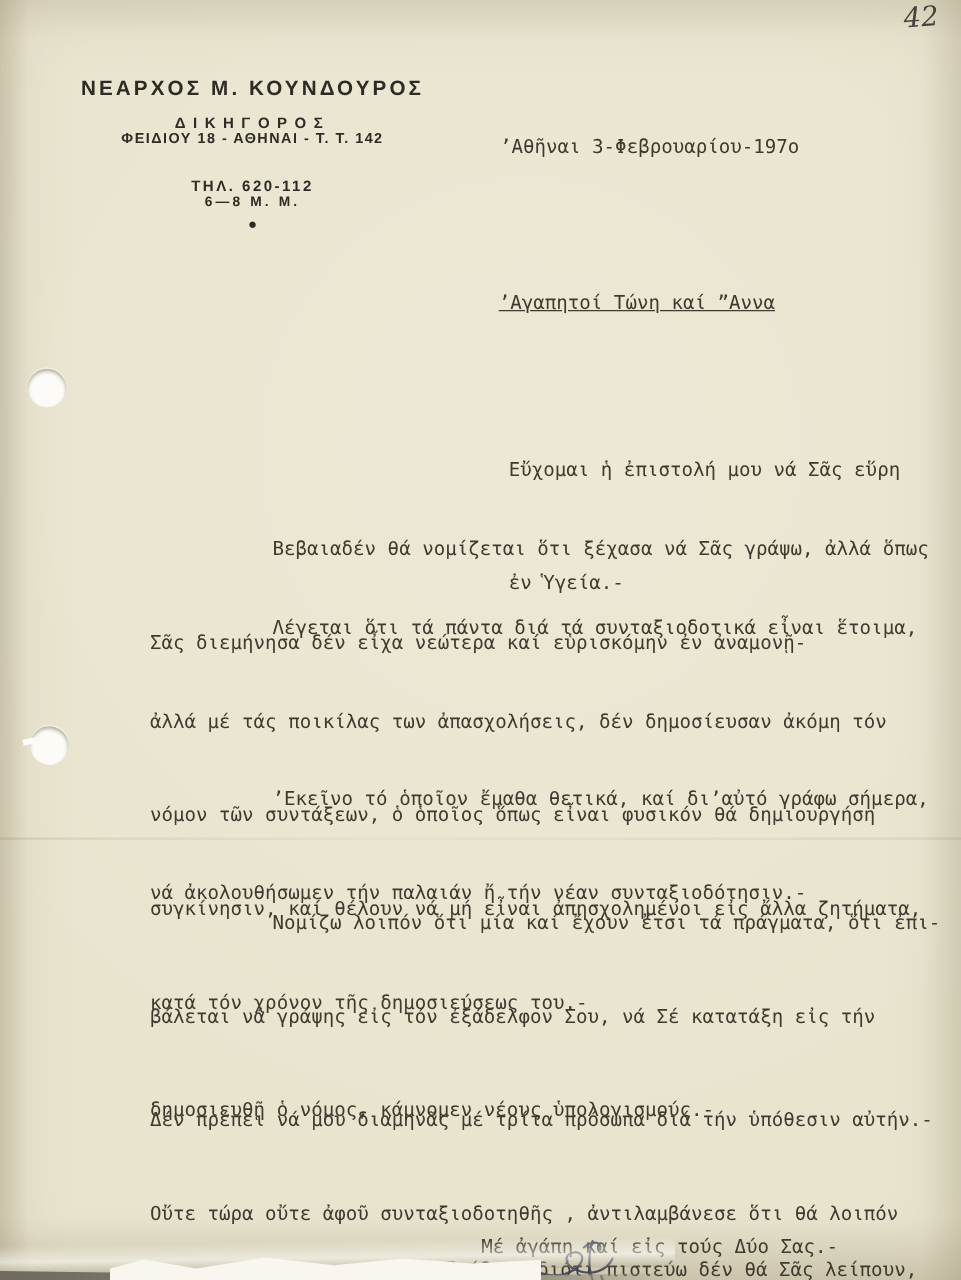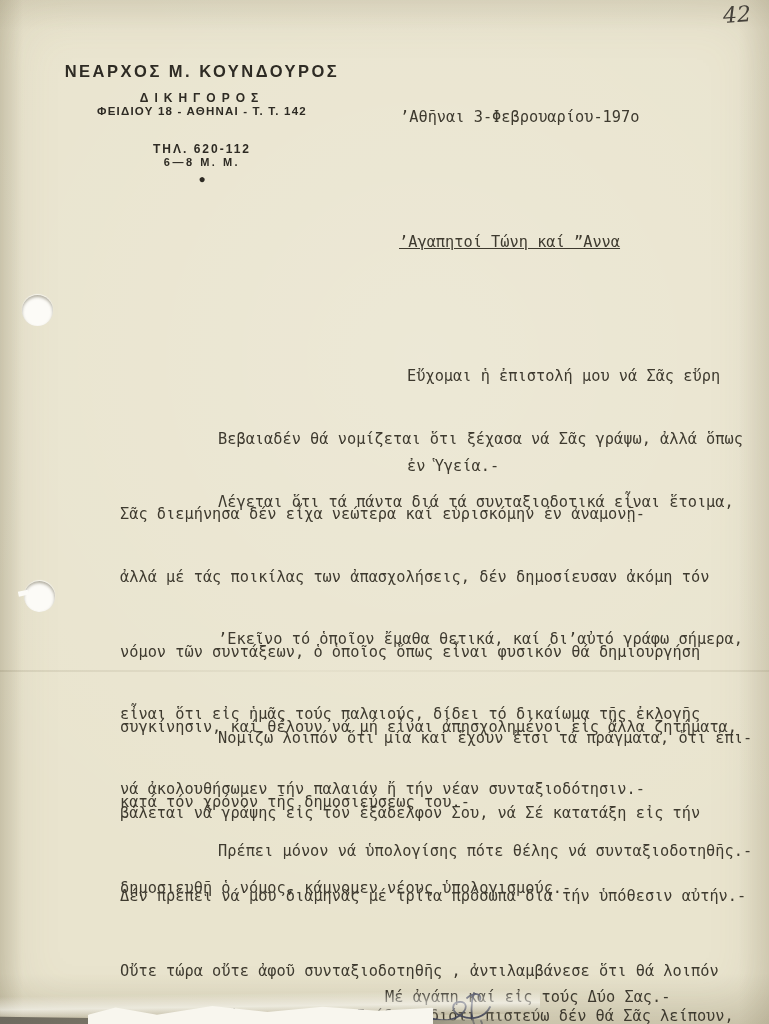--- a/index.html
+++ b/index.html
@@ -98,33 +98,29 @@
   <div class="type" style="left:120px;top:440px;">
     <div class="tl ind">Λέγεται ὅτι τά πάντα διά τά συνταξιοδοτικά εἶναι ἕτοιμα,</div>
     <div class="tl">ἀλλά μέ τάς ποικίλας των ἀπασχολήσεις, δέν δημοσίευσαν ἀκόμη τόν</div>
     <div class="tl">νόμον τῶν συντάξεων, ὁ ὁποῖος ὅπως εἶναι φυσικόν θά δημιουργήση</div>
     <div class="tl">συγκίνησιν, καί θέλουν νά μή εἶναι ἀπησχολημένοι εἰς ἄλλα ζητήματα,</div>
     <div class="tl">κατά τόν χρόνον τῆς δημοσιεύσεως του.-</div>
   </div>
 
   <div class="type" style="left:120px;top:577px;">
     <div class="tl ind">’Εκεῖνο τό ὁποῖον ἔμαθα θετικά, καί δι’αὐτό γράφω σήμερα,</div>
-    <div class="tl">εἶναι ὅτι εἰς ἡμᾶς τούς παλαιούς, δίδει τό δικαίωμα τῆς ἐκλογῆς</div>
     <div class="tl">νά ἀκολουθήσωμεν τήν παλαιάν ἤ τήν νέαν συνταξιοδότησιν.-</div>
   </div>
 
   <div class="type" style="left:120px;top:676px;">
     <div class="tl ind">Νομίζω λοιπόν ὅτι μία καί ἔχουν ἔτσι τά πράγματα, ὅτι ἐπι-</div>
     <div class="tl">βάλεται νά γράψης εἰς τόν ἐξάδελφον Σου, νά Σέ κατατάξη εἰς τήν</div>
     <div class="tl">δημοσιευθῇ ὁ νόμος, κάμνομεν νέους ὑπολογισμούς.-</div>
   </div>
 
-  <div class="type" style="left:120px;top:789px;">
-    <div class="tl ind">Πρέπει μόνον νά ὑπολογίσης πότε θέλης νά συνταξιοδοτηθῆς.-</div>
-  </div>
 
   <div class="type" style="left:120px;top:834px;">
     <div class="tl">Δέν πρέπει νά μου διαμηνᾶς μέ τρίτα πρόσωπα διά τήν ὑπόθεσιν αὐτήν.-</div>
     <div class="tl">Οὔτε τώρα οὔτε ἀφοῦ συνταξιοδοτηθῆς , ἀντιλαμβάνεσε ὅτι θά λοιπόν</div>
     
     
   </div>
 
   <div class="type" style="left:120px;top:954px;">
     <div class="tl ind">Εὔχομαι καλά ταξείδια, διότι πιστεύω δέν θά Σᾶς λείπουν,</div>

